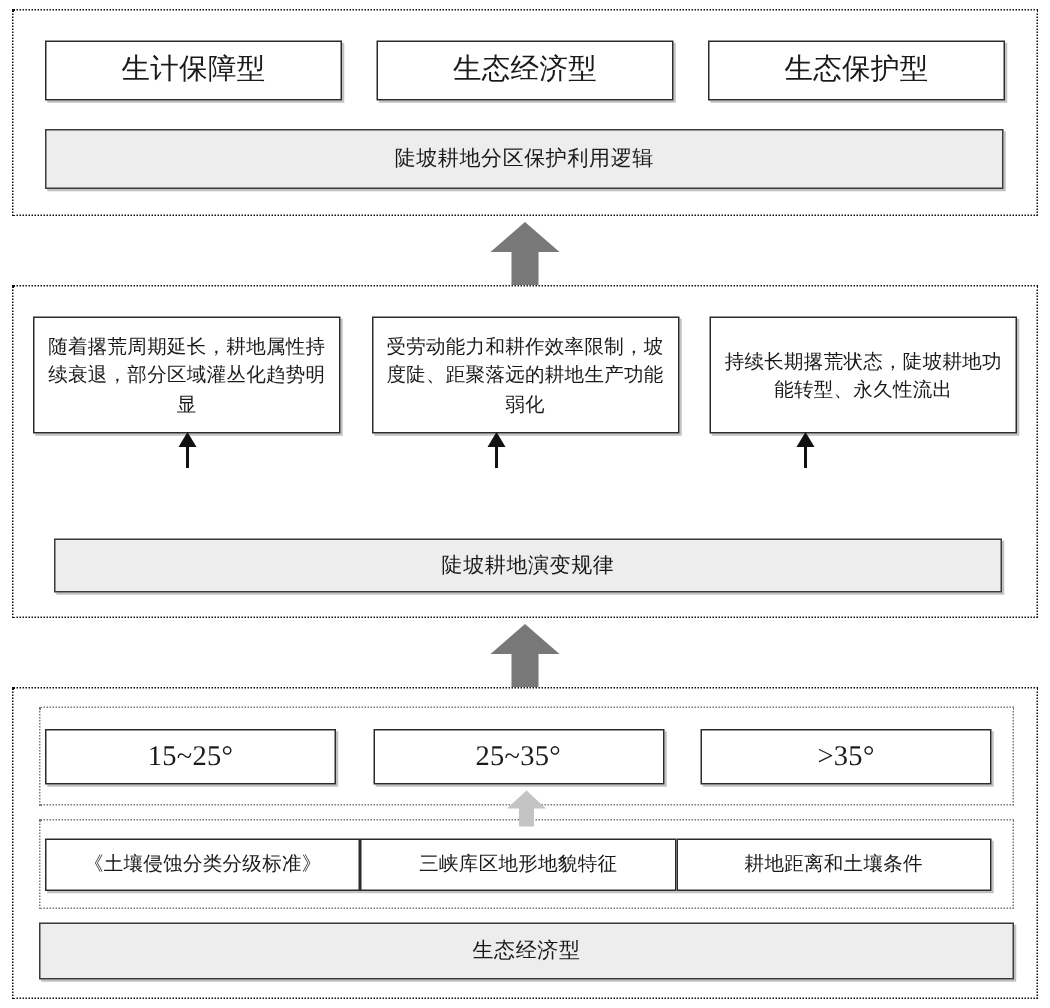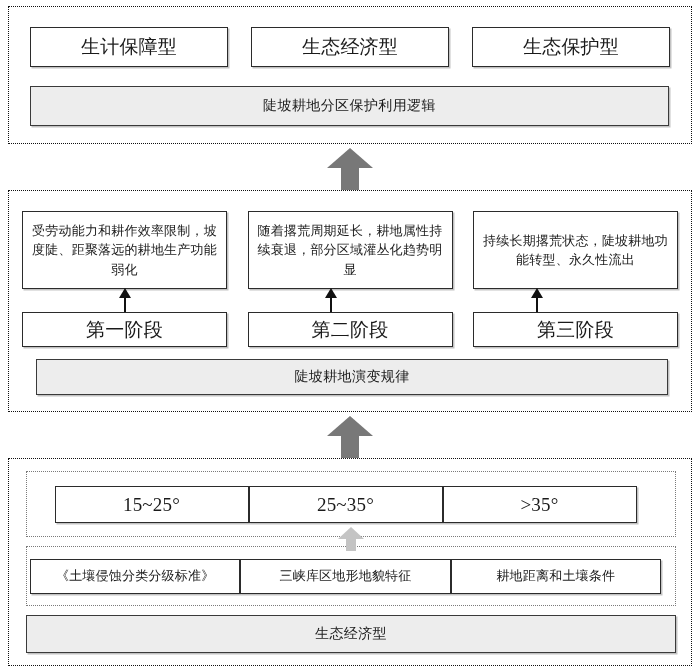--- a/index.html
+++ b/index.html
@@ -162,21 +162,21 @@
   }
   #subpanel-criteria {
     top: 87px; left: 17px; width: 650px; height: 60px;
   }
   .sub-row {
     position: absolute;
     top: 14px;
     left: 3px;
     right: 14px;
     display: flex;
-    justify-content: center;
+    justify-content: space-between;
   }
   #subpanel-slope .sub-row { top: 14px; height: 37px; }
   #subpanel-slope .sub-row .box { width: 194px; height: 37px; }
   #subpanel-criteria .sub-row { top: 12px; height: 35px; }
   #subpanel-criteria .sub-row .box { width: 230px; height: 35px; font-size: 13px; }
 
   #panel-bottom .graybar.bot-bar {
     position: absolute;
     top: 156px;
     left: 17px;
@@ -265,54 +265,43 @@
 
   <div class="block-arrow" id="block-arrow-1">
     <span class="a-head"></span>
     <span class="a-stem"></span>
   </div>
 
   <div class="panel" id="panel-middle">
 
     <div class="desc-row">
       <div class="box">
+        <span>随着撂荒周期延长，耕地属性持续衰退，部分区域灌丛化趋势明显</span>
+      </div>
+      <div class="box">
         <span>受劳动能力和耕作效率限制，坡度陡、距聚落远的耕地生产功能弱化</span>
-      </div>
-      <div class="box">
-        <span>随着撂荒周期延长，耕地属性持续衰退，部分区域灌丛化趋势明显</span>
       </div>
       <div class="box">
         <span>持续长期撂荒状态，陡坡耕地功能转型、永久性流出</span>
       </div>
     </div>
 
     <div class="thin-arrow" id="thin-arrow-1">
       <span class="head"></span>
       <span class="stem"></span>
     </div>
     <div class="thin-arrow" id="thin-arrow-2">
       <span class="head"></span>
       <span class="stem"></span>
     </div>
     <div class="thin-arrow" id="thin-arrow-3">
       <span class="head"></span>
       <span class="stem"></span>
     </div>
 
-    <div class="stage-row">
-      <div class="box">
-        <span>第一阶段</span>
-      </div>
-      <div class="box">
-        <span>第二阶段</span>
-      </div>
-      <div class="box">
-        <span>第三阶段</span>
-      </div>
-    </div>
 
     <div class="graybar mid-bar">
       <span>陡坡耕地演变规律</span>
     </div>
 
   </div>
 
   <div class="block-arrow" id="block-arrow-2">
     <span class="a-head"></span>
     <span class="a-stem"></span>

